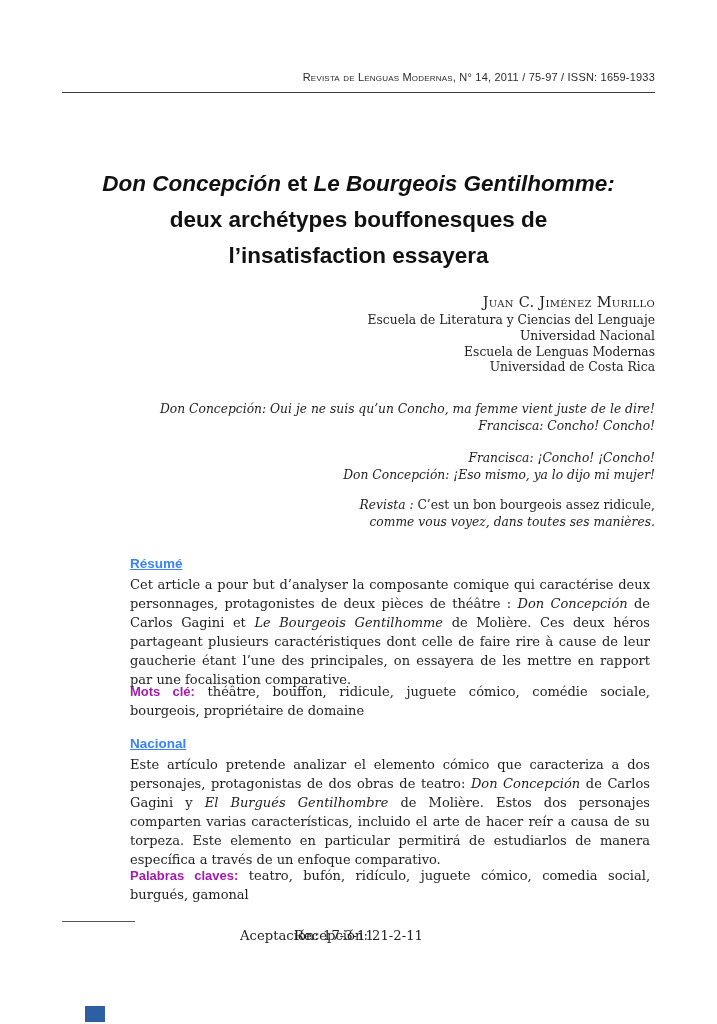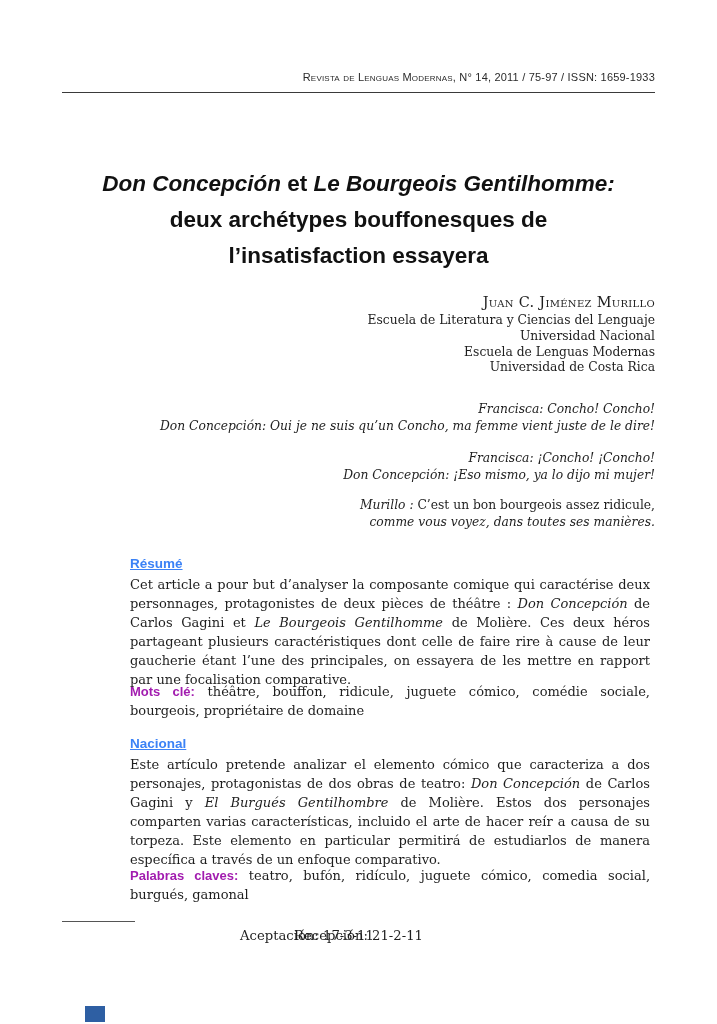--- a/index.html
+++ b/index.html
@@ -105,31 +105,31 @@
 
   <div class="author-block">
     <div class="author-name">Juan C. Jiménez Murillo</div>
     <div class="affiliation">Escuela de Literatura y Ciencias del Lenguaje</div>
     <div class="affiliation">Universidad Nacional</div>
     <div class="affiliation">Escuela de Lenguas Modernas</div>
     <div class="affiliation">Universidad de Costa Rica</div>
   </div>
 
   <div class="epigraph epi-1">
+    <div>Don Concepción: Oui je ne suis qu’un Concho, ma femme vient juste de le dire!</div>
     <div>Francisca: Concho! Concho!</div>
-    <div>Don Concepción: Oui je ne suis qu’un Concho, ma femme vient juste de le dire!</div>
   </div>
 
   <div class="epigraph epi-2">
     <div>Francisca: ¡Concho! ¡Concho!</div>
     <div>Don Concepción: ¡Eso mismo, ya lo dijo mi mujer!</div>
   </div>
 
   <div class="epigraph epi-3">
-    <div><span style="font-style: italic;">Murillo :</span><span style="font-style: normal;"> C’est un bon bourgeois assez ridicule,</span></div>
+    <div><span style="font-style: italic;">Revista :</span><span style="font-style: normal;"> C’est un bon bourgeois assez ridicule,</span></div>
     <div>comme vous voyez, dans toutes ses manières.</div>
   </div>
 
   <div class="section-heading h-resume">Résumé</div>
   <div class="body-para p-resume"><span style="font-style: normal;">Cet article a pour but d’analyser la composante comique qui caractérise deux personnages, protagonistes de deux pièces de théâtre : </span><span style="font-style: italic;">Don Concepción</span><span style="font-style: normal;"> de Carlos Gagini et </span><span style="font-style: italic;">Le Bourgeois Gentilhomme</span><span style="font-style: normal;"> de Molière. Ces deux héros partageant plusieurs caractéristiques dont celle de faire rire à cause de leur gaucherie étant l’une des principales, on essayera de les mettre en rapport par une focalisation comparative.</span></div>
 
   <div class="body-para p-motscle">
     <span class="kw-label">Mots clé:</span><span> théâtre, bouffon, ridicule, juguete cómico, comédie sociale, bourgeois, propriétaire de domaine</span>
   </div>
 

